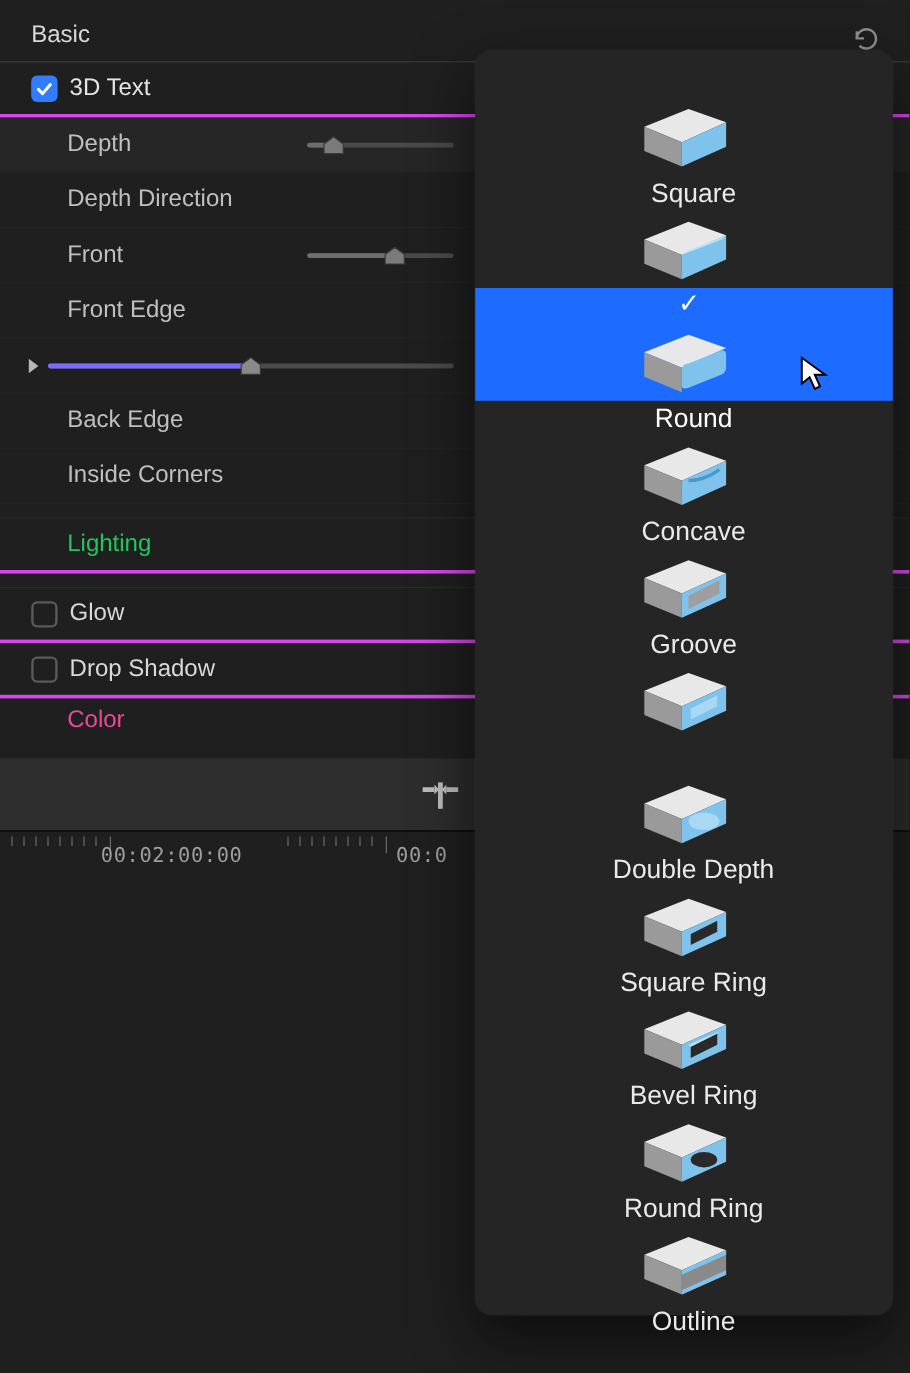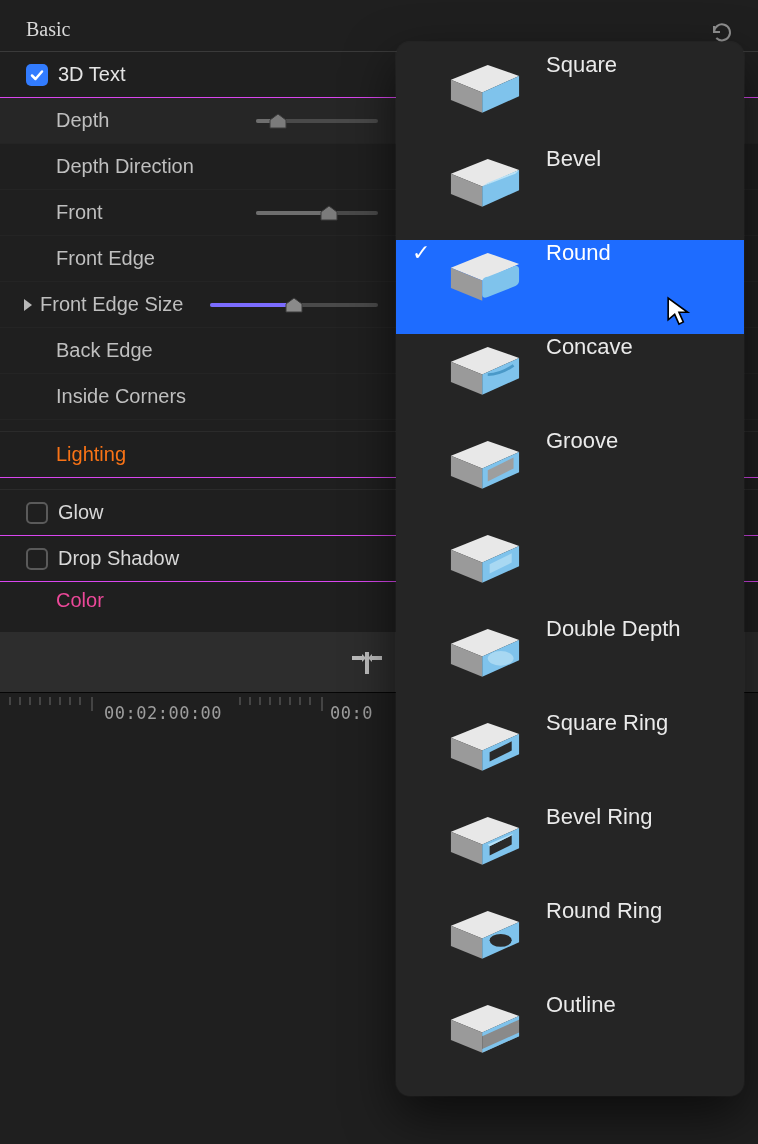--- a/index.html
+++ b/index.html
@@ -9,28 +9,28 @@
     color: #c9c9c9;
     position: relative;
     overflow: hidden;
     font-size: 20px;
   }
   .panel { padding-top: 8px; }
   .row {
     display: flex; align-items: center;
     height: 46px;
     padding-left: 26px;
-    border-bottom: 1px solid #d946ef;
+    border-bottom: 3px solid #d946ef;
     position: relative;
   }
   .row.subtle { border-bottom: 1px solid #242424; }
   .row .label { flex: 0 0 200px; color: #bfbfbf; }
   .row .indent { margin-left: 30px; }
   .header-row { height: 44px; border-bottom: 1px solid #3a3a3a; }
-  .header-row .label { color: #d8d8d8; font-weight: 400; font-family: Liberation Serif, serif; }
+  .header-row .label { color: #d8d8d8; font-weight: 400; }
   .undo-icon {
     position: absolute; right: 24px; top: 14px;
     width: 24px; height: 24px;
     color: #8f8f8f;
   }
   .checkbox {
     width: 22px; height: 22px; border-radius: 5px;
     display: flex; align-items: center; justify-content: center;
     margin-right: 10px;
     flex-shrink: 0;
@@ -94,25 +94,26 @@
     left: 396px; top: 42px;
     width: 348px;
     background: #252525;
     border-radius: 14px;
     box-shadow: 0 20px 50px rgba(0,0,0,0.6), 0 0 0 1px rgba(255,255,255,0.04);
     padding: 10px 0;
     z-index: 50;
   }
   .popup-item {
     height: 94px;
-    display: flex; align-items: flex-start;
+    display: flex; align-items: center;
     padding-left: 16px;
     position: relative;
     color: #eaeaea;
     font-size: 22px;
+    flex-direction: column;
   }
   .popup-item.selected { background: #1e6cff; color: #fff; }
   .popup-check {
     width: 22px; margin-right: 4px;
     color: #fff; font-size: 22px;
     visibility: hidden;
   }
   .popup-item.selected .popup-check { visibility: visible; }
   .popup-thumb {
     width: 94px; height: 70px; margin-right: 14px;
@@ -181,21 +182,20 @@
       </div>
     </div>
   </div>
 
   <div class="row subtle">
     <span class="label indent">Front Edge</span>
   </div>
 
   <div class="row subtle">
     <span class="disclosure"></span>
-    <span class="label" style="flex:0 0 170px">Front Edge Size</span>
     <div class="slider-track purple">
       <div class="fill" style="width:50%"></div>
       <div class="slider-thumb" style="left:50%">
         <svg viewBox="0 0 20 18">
             <polygon points="10,2 18,8 18,16 2,16 2,8" fill="#8a8a8a" stroke="#3a3a3a"></polygon>
           </svg>
       </div>
     </div>
   </div>
 
@@ -203,21 +203,21 @@
     <span class="label indent">Back Edge</span>
   </div>
 
   <div class="row subtle">
     <span class="label indent">Inside Corners</span>
   </div>
 
   <div class="section-divider"></div>
 
   <div class="row">
-    <span class="label indent" style="color:#f97316">Lighting</span>
+    <span class="label indent" style="color:#22c55e">Lighting</span>
   </div>
 
 
   <div class="section-divider"></div>
 
   <div class="row">
     <span class="checkbox unchecked"></span>
     <span class="label" style="flex:1;color:#d8d8d8">Glow</span>
   </div>
 
@@ -258,21 +258,21 @@
           <line x1="250" y1="4" x2="250" y2="12"></line>
           <line x1="260" y1="4" x2="260" y2="12"></line>
           <line x1="270" y1="4" x2="270" y2="12"></line>
           <line x1="280" y1="4" x2="280" y2="12"></line>
           <line x1="290" y1="4" x2="290" y2="12"></line>
           <line x1="300" y1="4" x2="300" y2="12"></line>
           <line x1="310" y1="4" x2="310" y2="12"></line>
         <line x1="322" y1="4" x2="322" y2="18"></line>
       </g>
     </svg>
-    <span class="tc" style="left:104px">00:02:00:00</span>
+    <span class="tc" style="left:84px">00:02:00:00</span>
     <span class="tc" style="left:330px">00:0</span>
   </div>
 
 </div>
 
 <div class="popup">
 
 <div class="popup-item">
       <span class="popup-check">✓</span>
       <span class="popup-thumb">

